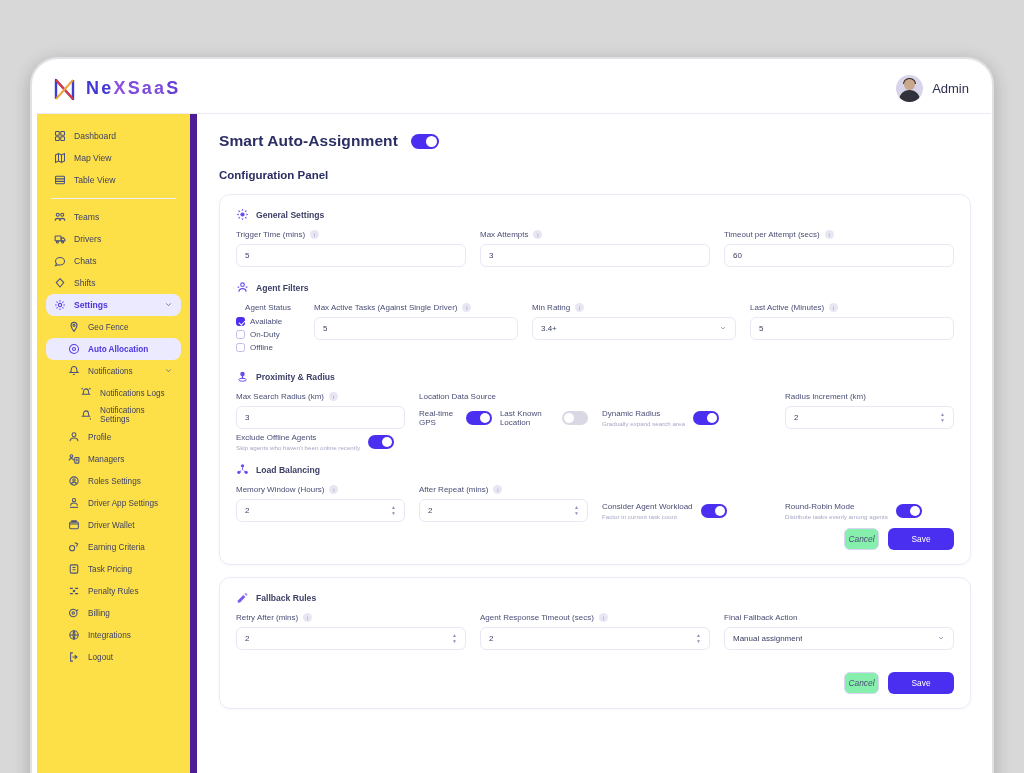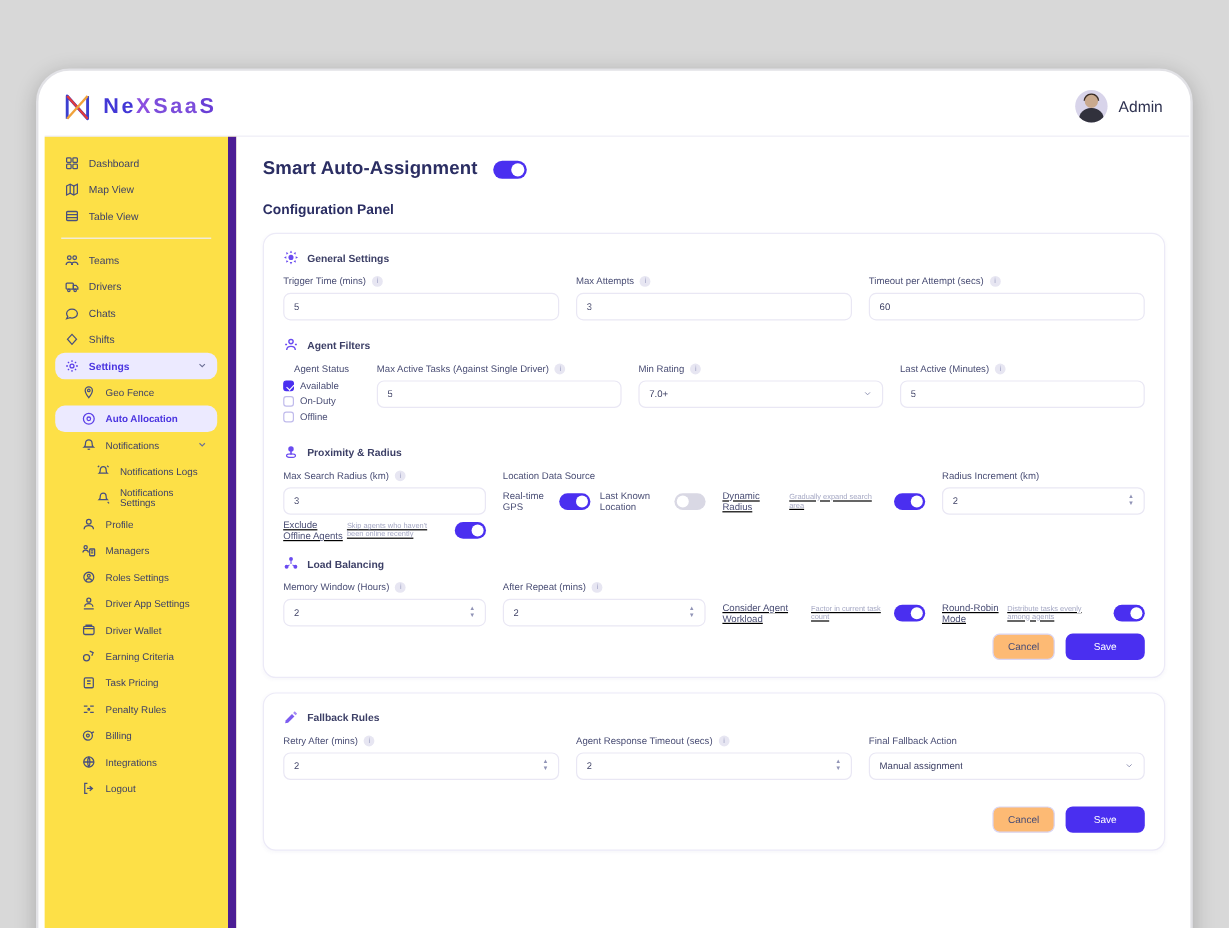--- a/index.html
+++ b/index.html
@@ -156,30 +156,30 @@
   .chk.on:after {
     content: ""; position: absolute; left: 2.6px; top: 0.8px;
     width: 2.6px; height: 5px; border: solid #fff;
     border-width: 0 1.3px 1.3px 0; transform: rotate(43deg);
   }
   .chk-lbl { font-size: 8px; color: #4a4e75; }
 
   
   .tg-field { display: flex; flex-direction: column; justify-content: flex-end; }
   .tg-inline { display: flex; align-items: center; gap: 8px; }
-  .tg-txtwrap { display: flex; flex-direction: row; text-decoration: underline; }
+  .tg-txtwrap { display: flex; flex-direction: column; }
   .tg-title { font-size: 8px; color: #4a4e75; }
   .tg-desc { font-size: 6.2px; color: #a5a8c4; margin-top: 2px; }
 
   .btn-row { display: flex; justify-content: flex-end; gap: 9px; margin-top: 6px; }
   .btn {
     height: 22px; border-radius: 6px; font-size: 8.4px; display: flex;
     align-items: center; justify-content: center; cursor: pointer;
   }
-  .btn.cancel { width: 52px; border: 1px solid #d9d5f3; background: #fdba74; color: #4a4e75; }
+  .btn.cancel { width: 35px; border: 1px solid #d9d5f3; background: #86efac; color: #4a4e75; font-style: italic; }
   .btn.save { width: 66px; background: #4a2ff0; color: #fff; }
 </style>
 </head>
 <body>
 
 <div class="screen-frame">
 <div class="inner">
 
   <div class="topbar">
     <div class="logo-wrap">
@@ -532,21 +532,21 @@
             <span class="val">5</span>
           </div>
         </div>
 
         <div class="field">
           <div class="flabel">
             <span class="txt">Min Rating</span>
             <span class="info">i</span>
           </div>
           <div class="input">
-            <span class="val">7.0+</span>
+            <span class="val">3.4+</span>
             <span class="caret"><svg viewBox="0 0 16 16">
                     <path d="M4 6l4 4 4-4"></path>
                   </svg></span>
           </div>
         </div>
 
         <div class="field">
           <div class="flabel">
             <span class="txt">Last Active (Minutes)</span>
             <span class="info">i</span>

